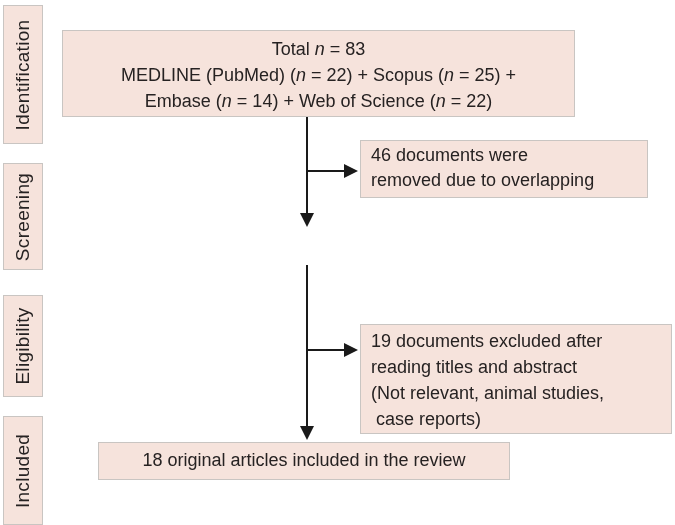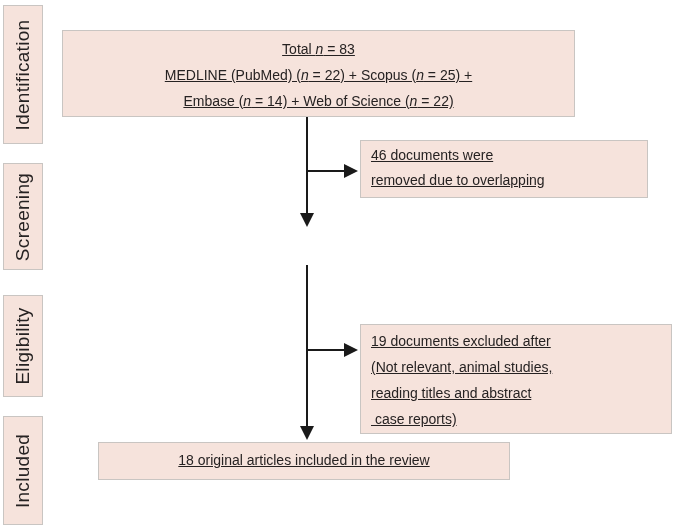--- a/index.html
+++ b/index.html
@@ -18,23 +18,22 @@
     width: 675px; height: 525px;
     z-index: 1;
     pointer-events: none;
   }
   .fbox {
     position: absolute;
     background: var(--box-fill, #f6e3dc);
     border: 1.6px solid var(--box-border, #c9c5c2);
     box-sizing: border-box;
     z-index: 2;
-    font-size: 14px;
+    font-size: 18px;
     line-height: 25px;
-    text-decoration: underline;
   }
   .stage-label {
     position: absolute;
     left: 3px;
     width: 40px;
     background: var(--box-fill, #f6e3dc);
     border: 1.6px solid var(--box-border, #c9c5c2);
     box-sizing: border-box;
     z-index: 2;
     display: flex;
@@ -123,22 +122,22 @@
   </div>
 
   <div class="fbox" id="box-removed">
     <div class="line">46 documents were</div>
     <div class="line">removed due to overlapping</div>
   </div>
 
 
   <div class="fbox" id="box-excluded">
     <div class="line">19 documents excluded after</div>
+    <div class="line">reading titles and abstract</div>
     <div class="line">(Not relevant, animal studies,</div>
-    <div class="line">reading titles and abstract</div>
     <div class="line"> case reports)</div>
   </div>
 
   <div class="fbox" id="box-included">
     <span>18 original articles included in the review</span>
   </div>
 
 </div>
 
 </body></html>

